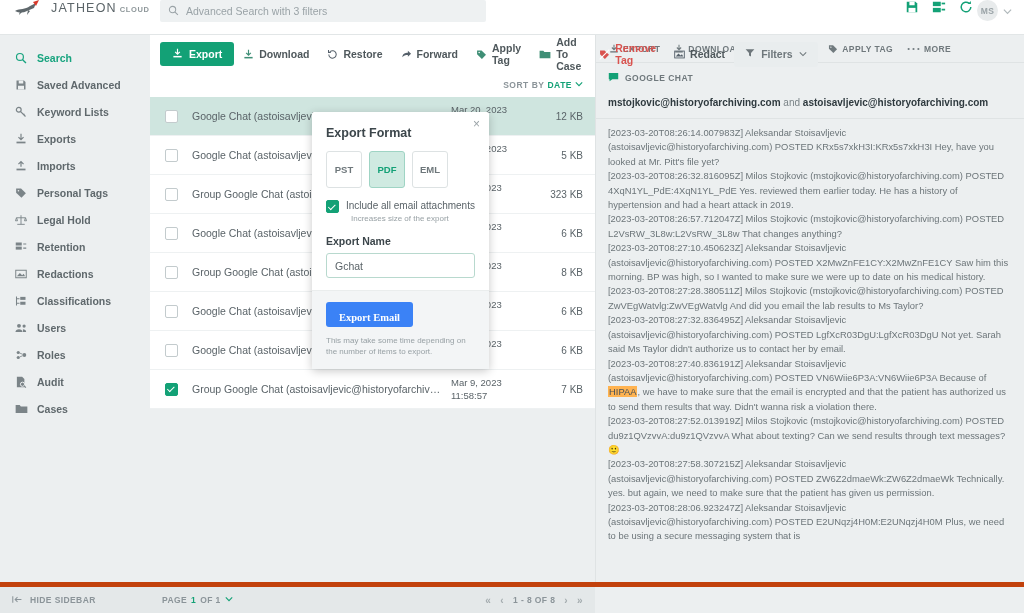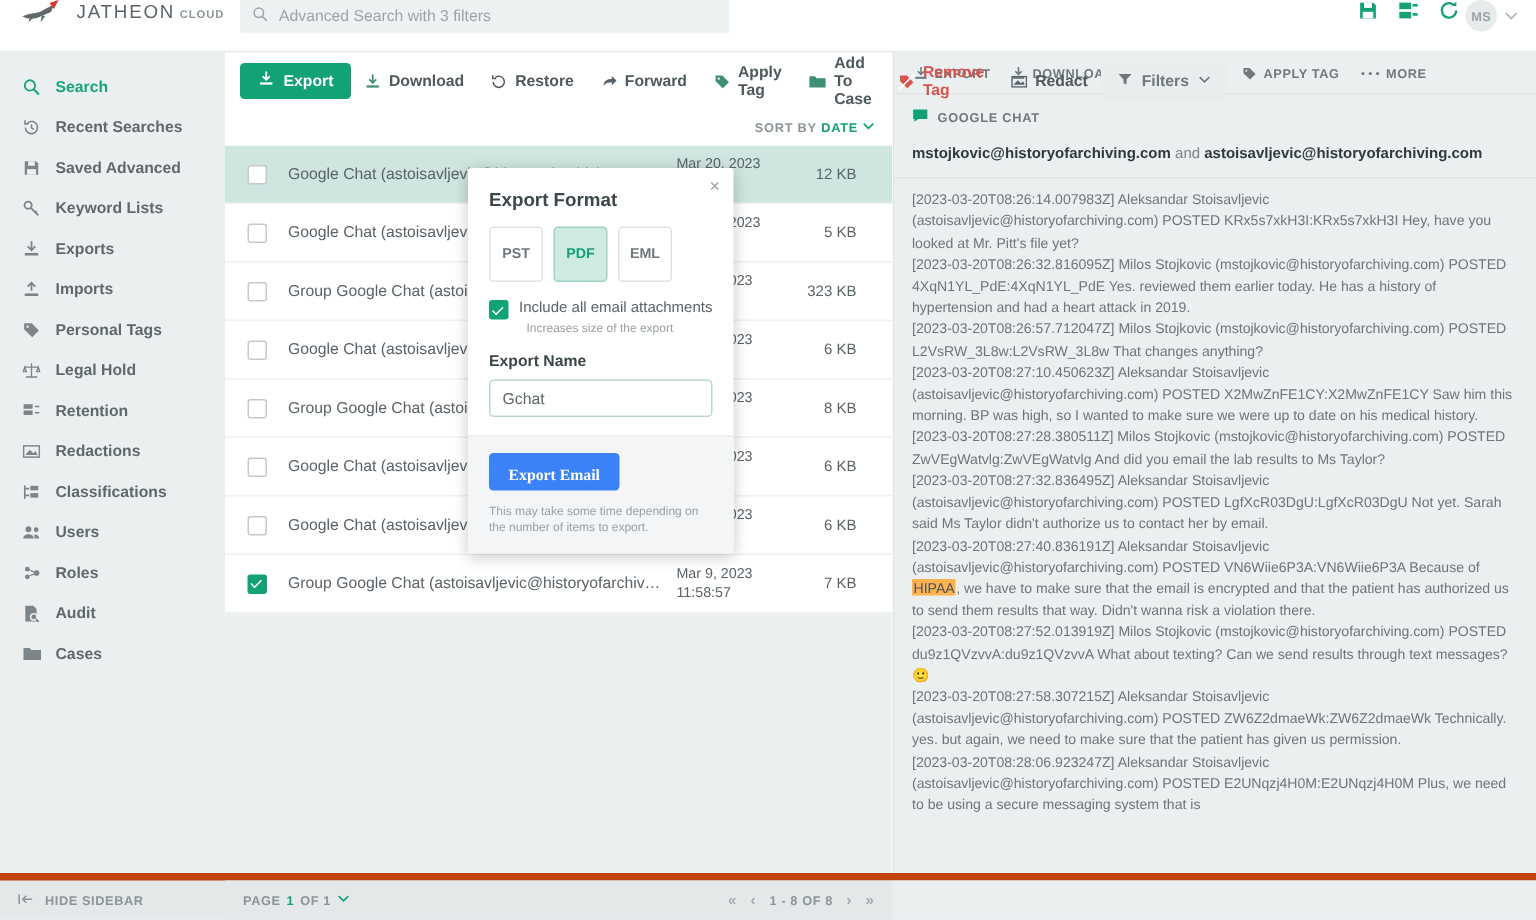--- a/index.html
+++ b/index.html
@@ -101,21 +101,21 @@
   .cb.on { background: #13a176; border-color: #13a176; }
   .cb.on::after {
     content: ""; width: 6px; height: 3px; border-left: 1.6px solid #fff;
     border-bottom: 1.6px solid #fff; transform: rotate(-45deg) translate(0px,-1px);
   }
   .row .subj {
     flex: 1; min-width: 0; white-space: nowrap; overflow: hidden; text-overflow: ellipsis;
     padding-right: 10px;
   }
   .row .date { width: 86px; flex: 0 0 86px; font-size: 9.5px; line-height: 13px; color: #5a6368; }
-  .row .size { width: 58px; flex: 0 0 58px; text-align: right; padding-right: 24px; font-size: 10px; }
+  .row .size { width: 58px; flex: 0 0 58px; text-align: right; padding-right: 12px; font-size: 10px; }
   .rows-tail { background: #eceff0; height: 100%; }
 
   
   .right { width: 429px; flex: 0 0 429px; background: #eceff0; display: flex; flex-direction: column; border-left: 1px solid #dfe3e4; }
   .right-actions {
     height: 28px; flex: 0 0 28px; display: flex; align-items: center; gap: 0px; padding-left: 6px;
     background: #eceff0; border-bottom: 1px solid #dfe3e4;
   }
   .ract {
     display: flex; align-items: center; gap: 4px; font-size: 8.5px; font-weight: 700;
@@ -259,30 +259,20 @@
             <svg width="12" height="12" viewBox="0 0 16 16">
               <circle cx="6.6" cy="6.6" r="4.6" fill="none" stroke="currentColor" stroke-width="1.6"></circle>
               <line x1="10.2" y1="10.2" x2="14.6" y2="14.6" stroke="currentColor" stroke-width="1.8"></line>
             </svg>
           </span>
         <span>Search</span>
       </div>
       <div class="nav-item">
         <span class="ico">
             <svg width="12" height="12" viewBox="0 0 16 16">
-              <path d="M2.6 8a5.4 5.4 0 1 0 1.9-4.1" fill="none" stroke="currentColor" stroke-width="1.4"></path>
-              <path d="M2.2 1.6v3.2h3.2" fill="none" stroke="currentColor" stroke-width="1.4"></path>
-              <path d="M8 5v3.3l2.2 1.3" fill="none" stroke="currentColor" stroke-width="1.3"></path>
-            </svg>
-          </span>
-        <span>Recent Searches</span>
-      </div>
-      <div class="nav-item">
-        <span class="ico">
-            <svg width="12" height="12" viewBox="0 0 16 16">
               <path d="M2 2h10l2 2v10H2z" fill="currentColor"></path>
               <rect x="5" y="2" width="6" height="4" fill="#eceff0"></rect>
               <rect x="4" y="9" width="8" height="5" fill="#eceff0"></rect>
             </svg>
           </span>
         <span>Saved Advanced</span>
       </div>
       <div class="nav-item">
         <span class="ico">
             <svg width="12" height="12" viewBox="0 0 16 16">

